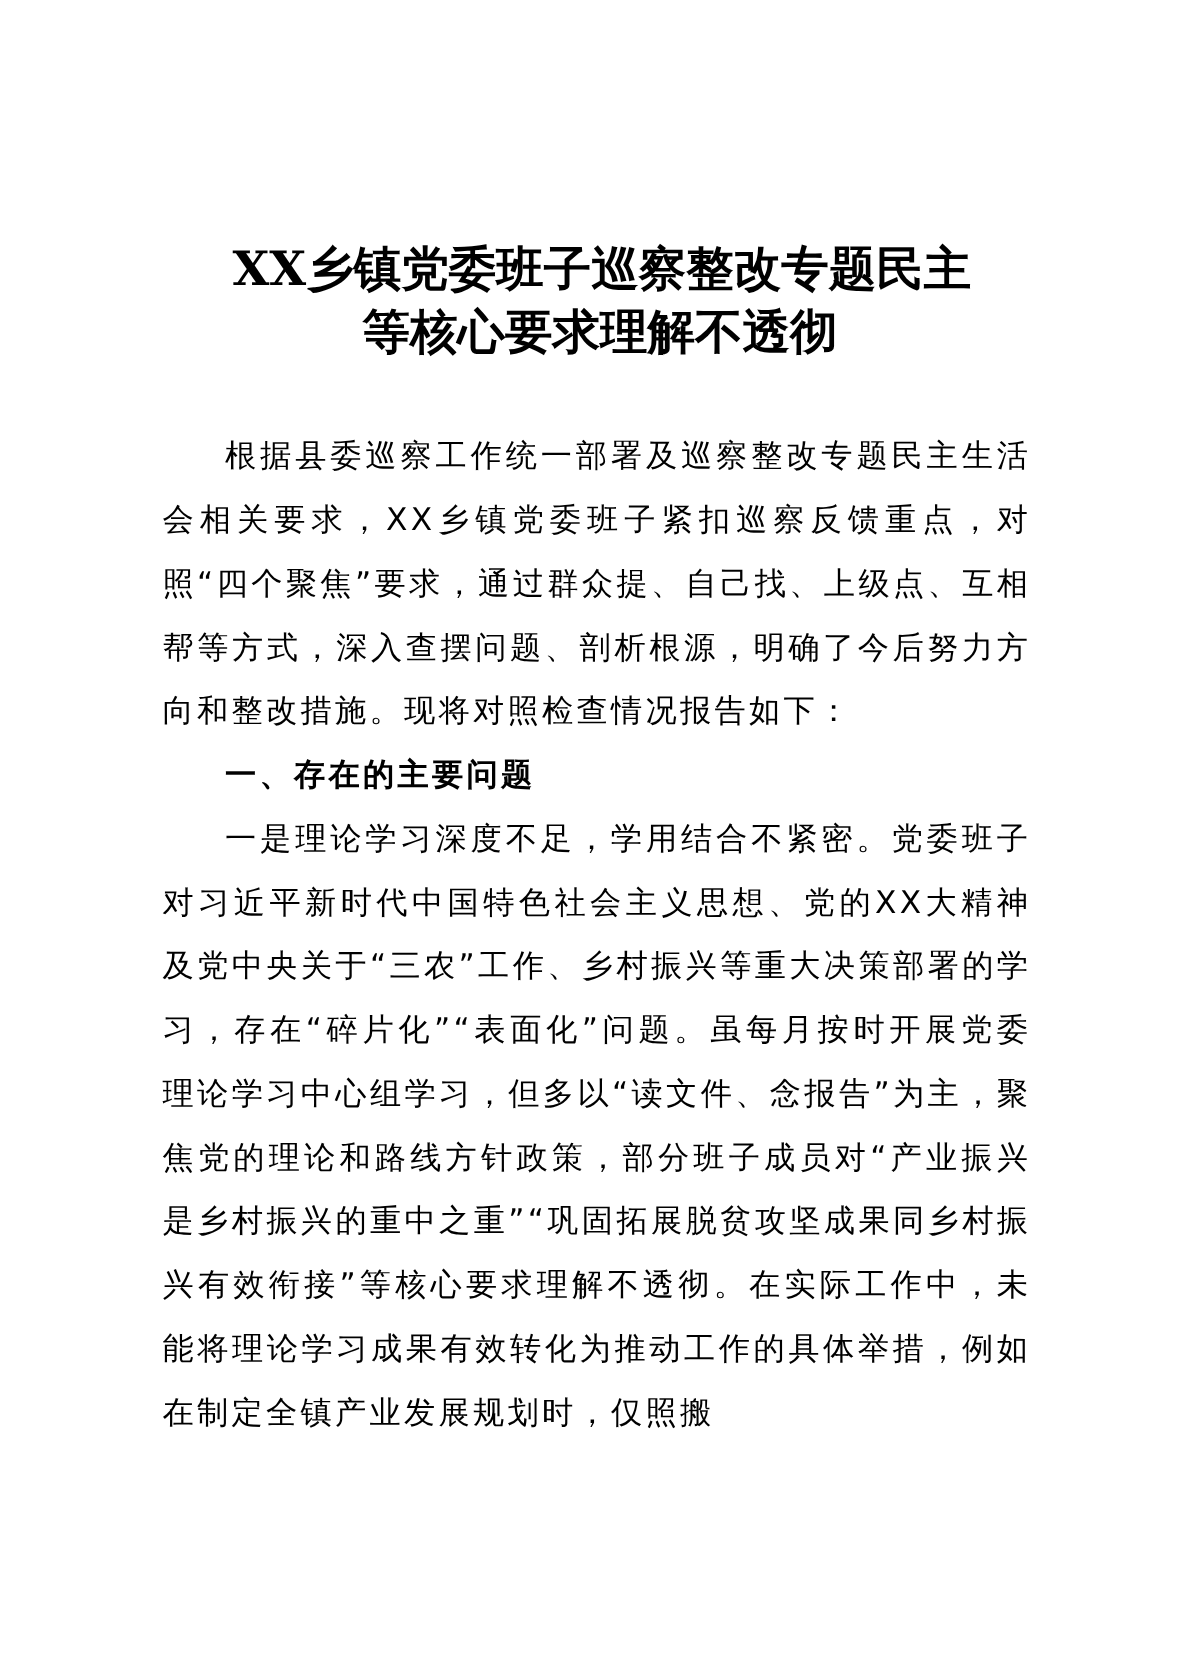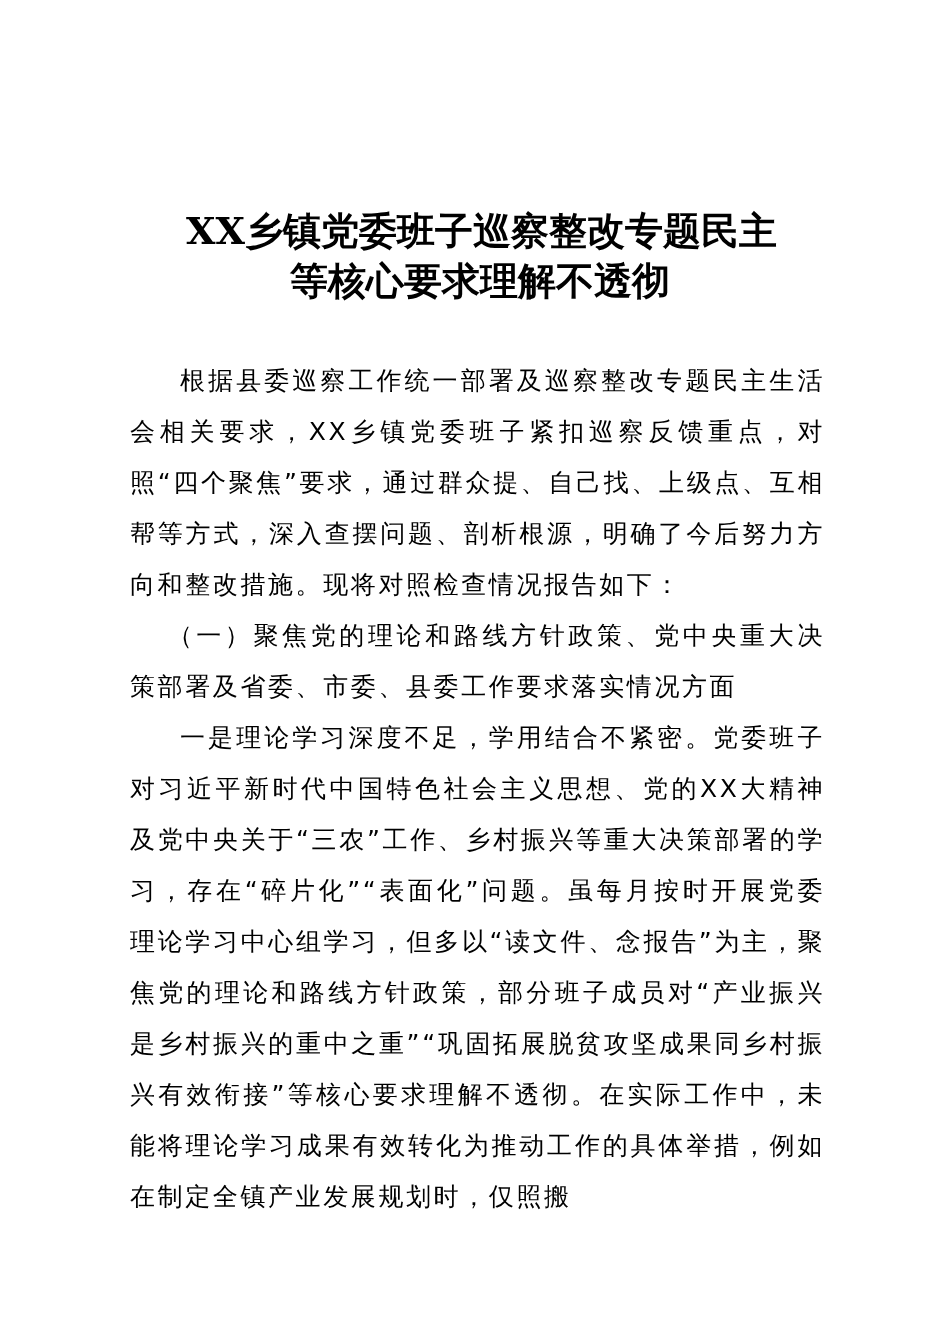--- a/index.html
+++ b/index.html
@@ -14,21 +14,20 @@
       overflow: hidden;
       color: #000000;
     }
     .page {
       position: absolute;
       left: 0;
       top: 0;
       width: 950px;
       height: 1136px;
       background: #ffffff;
-      margin-top: 16px;
     }
     .title {
       position: absolute;
       left: 130px;
       top: 190px;
       width: 700px;
       font-family: "DejaVu Serif", "Liberation Serif", serif;
       font-weight: bold;
       font-size: 38px;
       line-height: 50px;
@@ -74,17 +73,17 @@
 
 <div class="page">
 
   <div class="title">
     <span class="line1">XX乡镇党委班子巡察整改专题民主</span>
     <span class="line2">等核心要求理解不透彻</span>
   </div>
 
   <div class="body-text">
     <p class="para">根据县委巡察工作统一部署及巡察整改专题民主生活会相关要求，XX乡镇党委班子紧扣巡察反馈重点，对照“四个聚焦”要求，通过群众提、自己找、上级点、互相帮等方式，深入查摆问题、剖析根源，明确了今后努力方向和整改措施。现将对照检查情况报告如下：</p>
-    <p class="heading2">（一）聚焦党的理论和路线方针政策、党中央重大决策部署及省委、市委、县委工作要求落实情况方面</p>
+    <p class="heading1">一、存在的主要问题</p>
     <p class="para">一是理论学习深度不足，学用结合不紧密。党委班子对习近平新时代中国特色社会主义思想、党的XX大精神及党中央关于“三农”工作、乡村振兴等重大决策部署的学习，存在“碎片化”“表面化”问题。虽每月按时开展党委理论学习中心组学习，但多以“读文件、念报告”为主，聚焦党的理论和路线方针政策，部分班子成员对“产业振兴是乡村振兴的重中之重”“巩固拓展脱贫攻坚成果同乡村振兴有效衔接”等核心要求理解不透彻。在实际工作中，未能将理论学习成果有效转化为推动工作的具体举措，例如在制定全镇产业发展规划时，仅照搬</p>
   </div>
 
 </div>
 
 </body></html>

